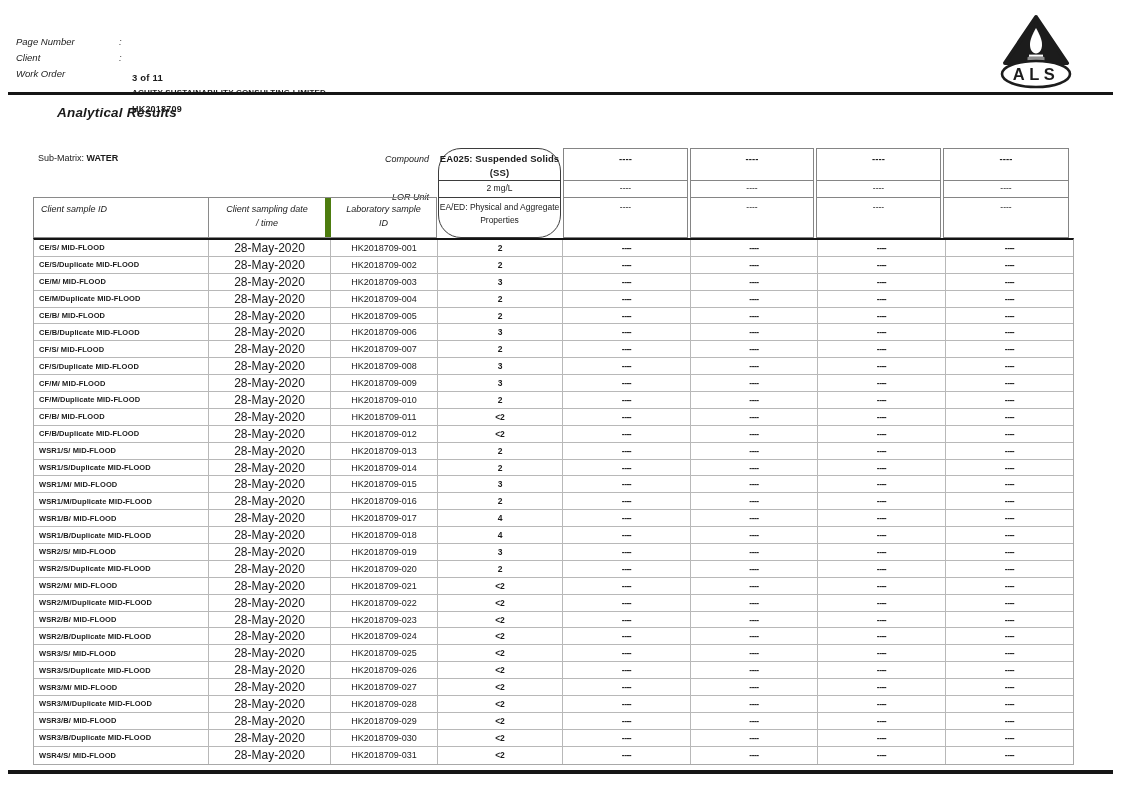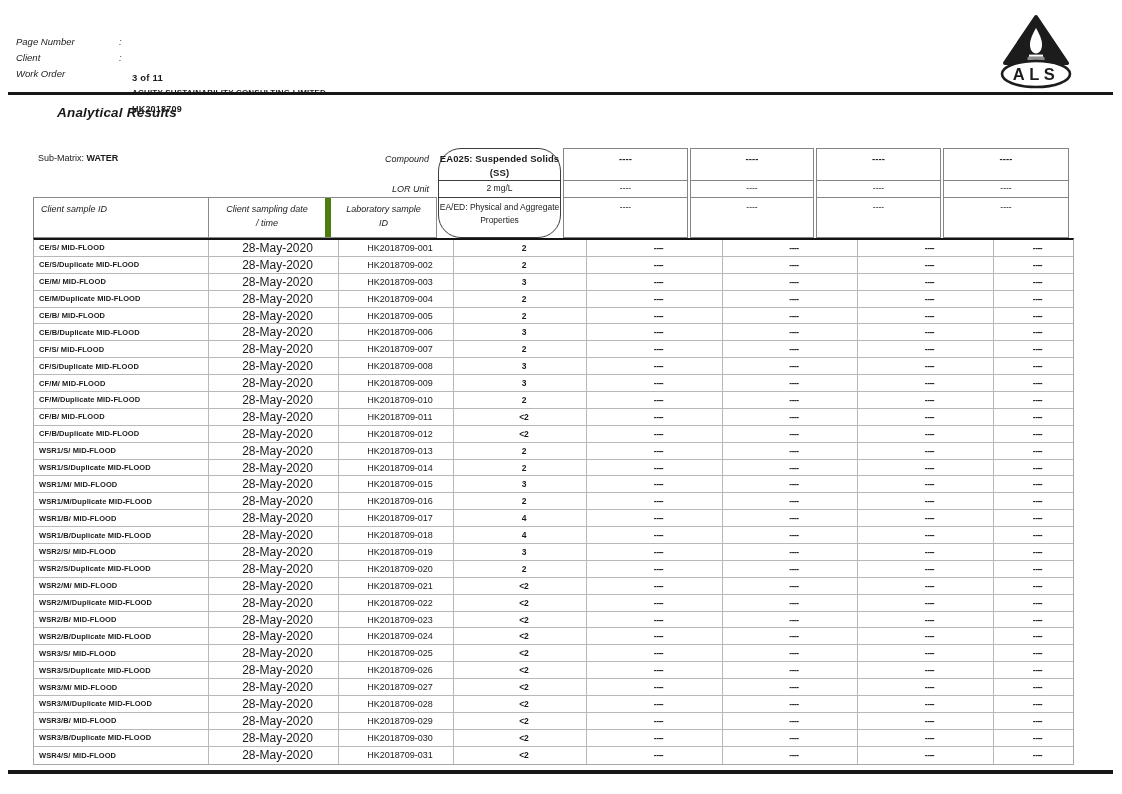--- a/index.html
+++ b/index.html
@@ -21,39 +21,39 @@
   .section-title{position:absolute;left:57px;top:105px;font-size:13.5px;font-weight:bold;font-style:italic;letter-spacing:.2px;}
   
   .als-logo{position:absolute;left:998px;top:14px;}
   
   .atable{position:absolute;left:33px;top:148px;width:1041px;}
   .hdr-band{position:relative;height:90px;display:flex;}
   .hdr-left{width:404px;flex:none;position:relative;}
   .submatrix{position:absolute;left:5px;top:5px;font-size:9px;}
   .submatrix .bold{font-weight:bold;}
   .compound-label{position:absolute;right:8px;top:6px;font-size:9px;font-style:italic;}
-  .lor-label{position:absolute;right:8px;top:36px;font-size:9px;font-style:italic;}
+  .lor-label{position:absolute;right:8px;top:44px;font-size:9px;font-style:italic;}
   .left-cells{position:absolute;left:0;top:49px;width:404px;height:41px;border:1px solid #8a8a8a;display:flex;box-sizing:border-box;}
   .lc{font-style:italic;font-size:9px;line-height:14px;padding-top:4px;box-sizing:border-box;white-space:pre-line;}
   .lc1{width:175px;padding-left:7px;border-right:1px solid #8a8a8a;}
   .lc2{width:122px;text-align:center;border-right:6px solid #4d7c0f;}
   .lc3{flex:1;text-align:center;}
   .hdr-cols{flex:1;display:flex;}
   .hdr-col{border:1px solid #858585;box-sizing:border-box;display:flex;flex-direction:column;margin-left:2px;background:#fff;}
   .hdr-col:first-child{margin-left:1px;}
   .hdr-col.primary{border-color:#3d3d3d;border-radius:23px;}
   .w4{width:123px;}.w5{width:125px;}.w6{width:124px;}.w7{width:125px;}.w8{width:126px;}
   .hc-compound{height:31px;font-weight:bold;font-size:9.5px;line-height:14px;text-align:center;padding-top:3px;box-sizing:border-box;letter-spacing:.1px;}
   .hc-lor{height:17px;border-top:1px solid #858585;text-align:center;font-size:8.5px;line-height:15px;box-sizing:border-box;}
   .primary .hc-lor{border-top-color:#3d3d3d;}
   .hc-method{flex:1;border-top:1px solid #858585;text-align:center;font-size:8.5px;line-height:13px;padding-top:3px;box-sizing:border-box;}
   .primary .hc-method{border-top-color:#3d3d3d;}
   
   .tbody{border:1px solid #a8a8a8;border-top:2.5px solid #141414;box-sizing:border-box;background:#fff;}
-  .trow{display:flex;height:16.9px;border-bottom:1px solid #b8b8b8;box-sizing:border-box;gap:8px;}
+  .trow{display:flex;height:16.9px;border-bottom:1px solid #b8b8b8;box-sizing:border-box;}
   .trow:last-child{border-bottom:none;}
   .td{box-sizing:border-box;border-right:1px solid #b8b8b8;display:flex;align-items:center;justify-content:center;overflow:hidden;}
   .td-id{width:175px;justify-content:flex-start;padding-left:5px;font-weight:bold;font-size:7.5px;letter-spacing:.1px;}
   .td-date{width:122px;font-size:12px;}
   .td-lab{width:107px;font-size:9px;}
   .td-val{width:125px;font-weight:bold;font-size:8.5px;}
   .td-d5{width:128px;font-weight:bold;font-size:8.5px;letter-spacing:-.5px;}
   .td-d6{width:127px;font-weight:bold;font-size:8.5px;letter-spacing:-.5px;}
   .td-d7{width:128px;font-weight:bold;font-size:8.5px;letter-spacing:-.5px;}
   .td-d8{flex:1;border-right:none;font-weight:bold;font-size:8.5px;letter-spacing:-.5px;}

